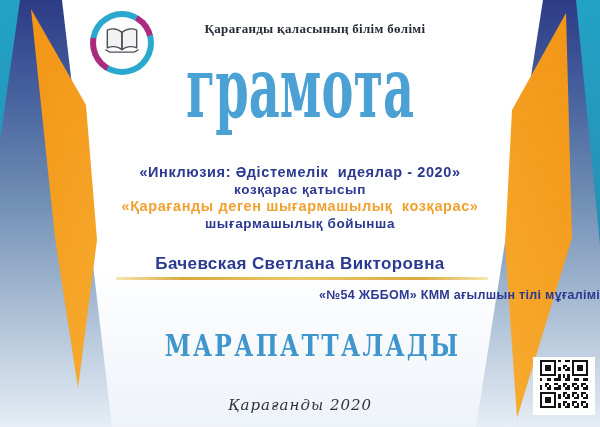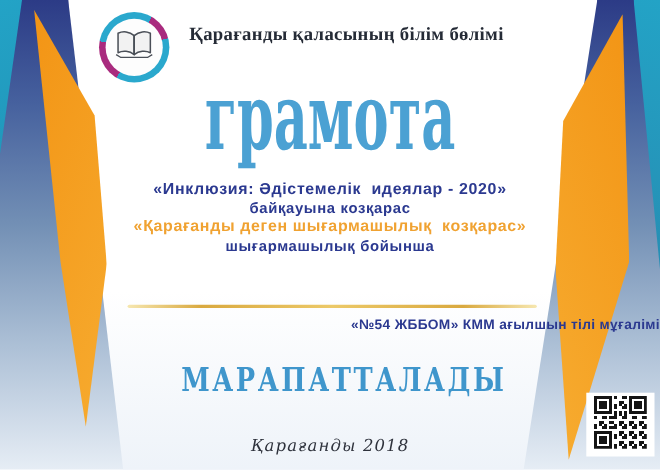--- a/index.html
+++ b/index.html
@@ -16,23 +16,23 @@
   .ribbon-left{background:linear-gradient(112deg,#f29111 0%,#f8b237 42%,#fbd27c 70%,#fdedc6 96%);
                clip-path:polygon(31px 9px,86px 105px,97px 240px,78px 388px,55px 238px);}
   .ribbon-right{background:linear-gradient(248deg,#f29111 0%,#f8b237 42%,#fbd27c 70%,#fdeec8 96%);
                 clip-path:polygon(566px 13px,572px 238px,517px 418px,505px 245px,512px 110px);}
   .logo{position:absolute;left:90px;top:11px;width:64px;height:64px;border-radius:50%;
         background:conic-gradient(from 210deg,#a92b7e 0 70deg,#2aa8cd 70deg 180deg,#a92b7e 180deg 225deg,#2aa8cd 225deg 360deg);
         display:flex;align-items:center;justify-content:center;}
   .logo-inner{width:52px;height:52px;border-radius:50%;background:#fdfdfd;
               display:flex;align-items:center;justify-content:center;}
   .org{position:absolute;left:150px;top:21px;width:330px;text-align:center;
-       font-family:"Liberation Serif",serif;font-weight:bold;font-size:17px;
+       font-family:"Liberation Serif",serif;font-weight:bold;font-size:13px;
        letter-spacing:.3px;color:#252b36;}
-  .title-wrap{position:absolute;left:0;right:0;top:46px;text-align:center;line-height:1;margin-top:18px;}
+  .title-wrap{position:absolute;left:0;right:0;top:46px;text-align:center;line-height:1;}
   .title{display:inline-block;font-family:"DejaVu Serif",serif;font-weight:bold;
          font-size:84px;color:#4ba1d3;transform:scaleX(.57);transform-origin:center;}
   .mid{position:absolute;left:0;right:0;top:164px;text-align:center;font-weight:bold;}
   .ml{white-space:pre;margin:0;line-height:17px;letter-spacing:.6px;}
   .navy{color:#2b3990;font-size:14.5px;}
   .navy-sm{color:#2b3990;font-size:13.5px;}
   .orange{color:#f0a231;font-size:14.5px;}
   .name{position:absolute;left:0;right:0;top:254px;text-align:center;font-weight:bold;
         font-size:17px;letter-spacing:.4px;color:#2b3990;}
   .gold-line{position:absolute;left:116px;top:277px;width:372px;height:2.5px;border-radius:2px;
@@ -73,33 +73,34 @@
   </div>
 
   <div class="org">Қарағанды қаласының білім бөлімі</div>
 
   <div class="title-wrap">
     <span class="title">грамота</span>
   </div>
 
   <div class="mid">
     <p class="ml navy">«Инклюзия: Әдістемелік  идеялар - 2020»</p>
-    <p class="ml navy-sm">байқауына козқарас</p>
+    <p class="ml navy-sm">козқарас қатысып</p>
     <p class="ml orange">«Қарағанды деген шығармашылық  козқарас»</p>
     <p class="ml navy-sm">шығармашылық бойынша</p>
   </div>
 
+  <div class="name">Бачевская Светлана Викторовна</div>
   <div class="gold-line"></div>
   <div class="position">«№54 ЖББОМ» КММ ағылшын тілі мұғалімі</div>
 
   <div class="award-wrap">
     <span class="award">МАРАПАТТАЛАДЫ</span>
   </div>
 
-  <div class="footer">Қарағанды 2018</div>
+  <div class="footer">Қарағанды 2020</div>
 
   <div class="qr-box">
     <div><svg width="48" height="48" viewBox="0 0 21 21" shape-rendering="crispEdges">
           <rect x="0" y="0" width="1" height="1" fill="#141414"></rect>
           <rect x="1" y="0" width="1" height="1" fill="#141414"></rect>
           <rect x="2" y="0" width="1" height="1" fill="#141414"></rect>
           <rect x="3" y="0" width="1" height="1" fill="#141414"></rect>
           <rect x="4" y="0" width="1" height="1" fill="#141414"></rect>
           <rect x="5" y="0" width="1" height="1" fill="#141414"></rect>
           <rect x="6" y="0" width="1" height="1" fill="#141414"></rect>

